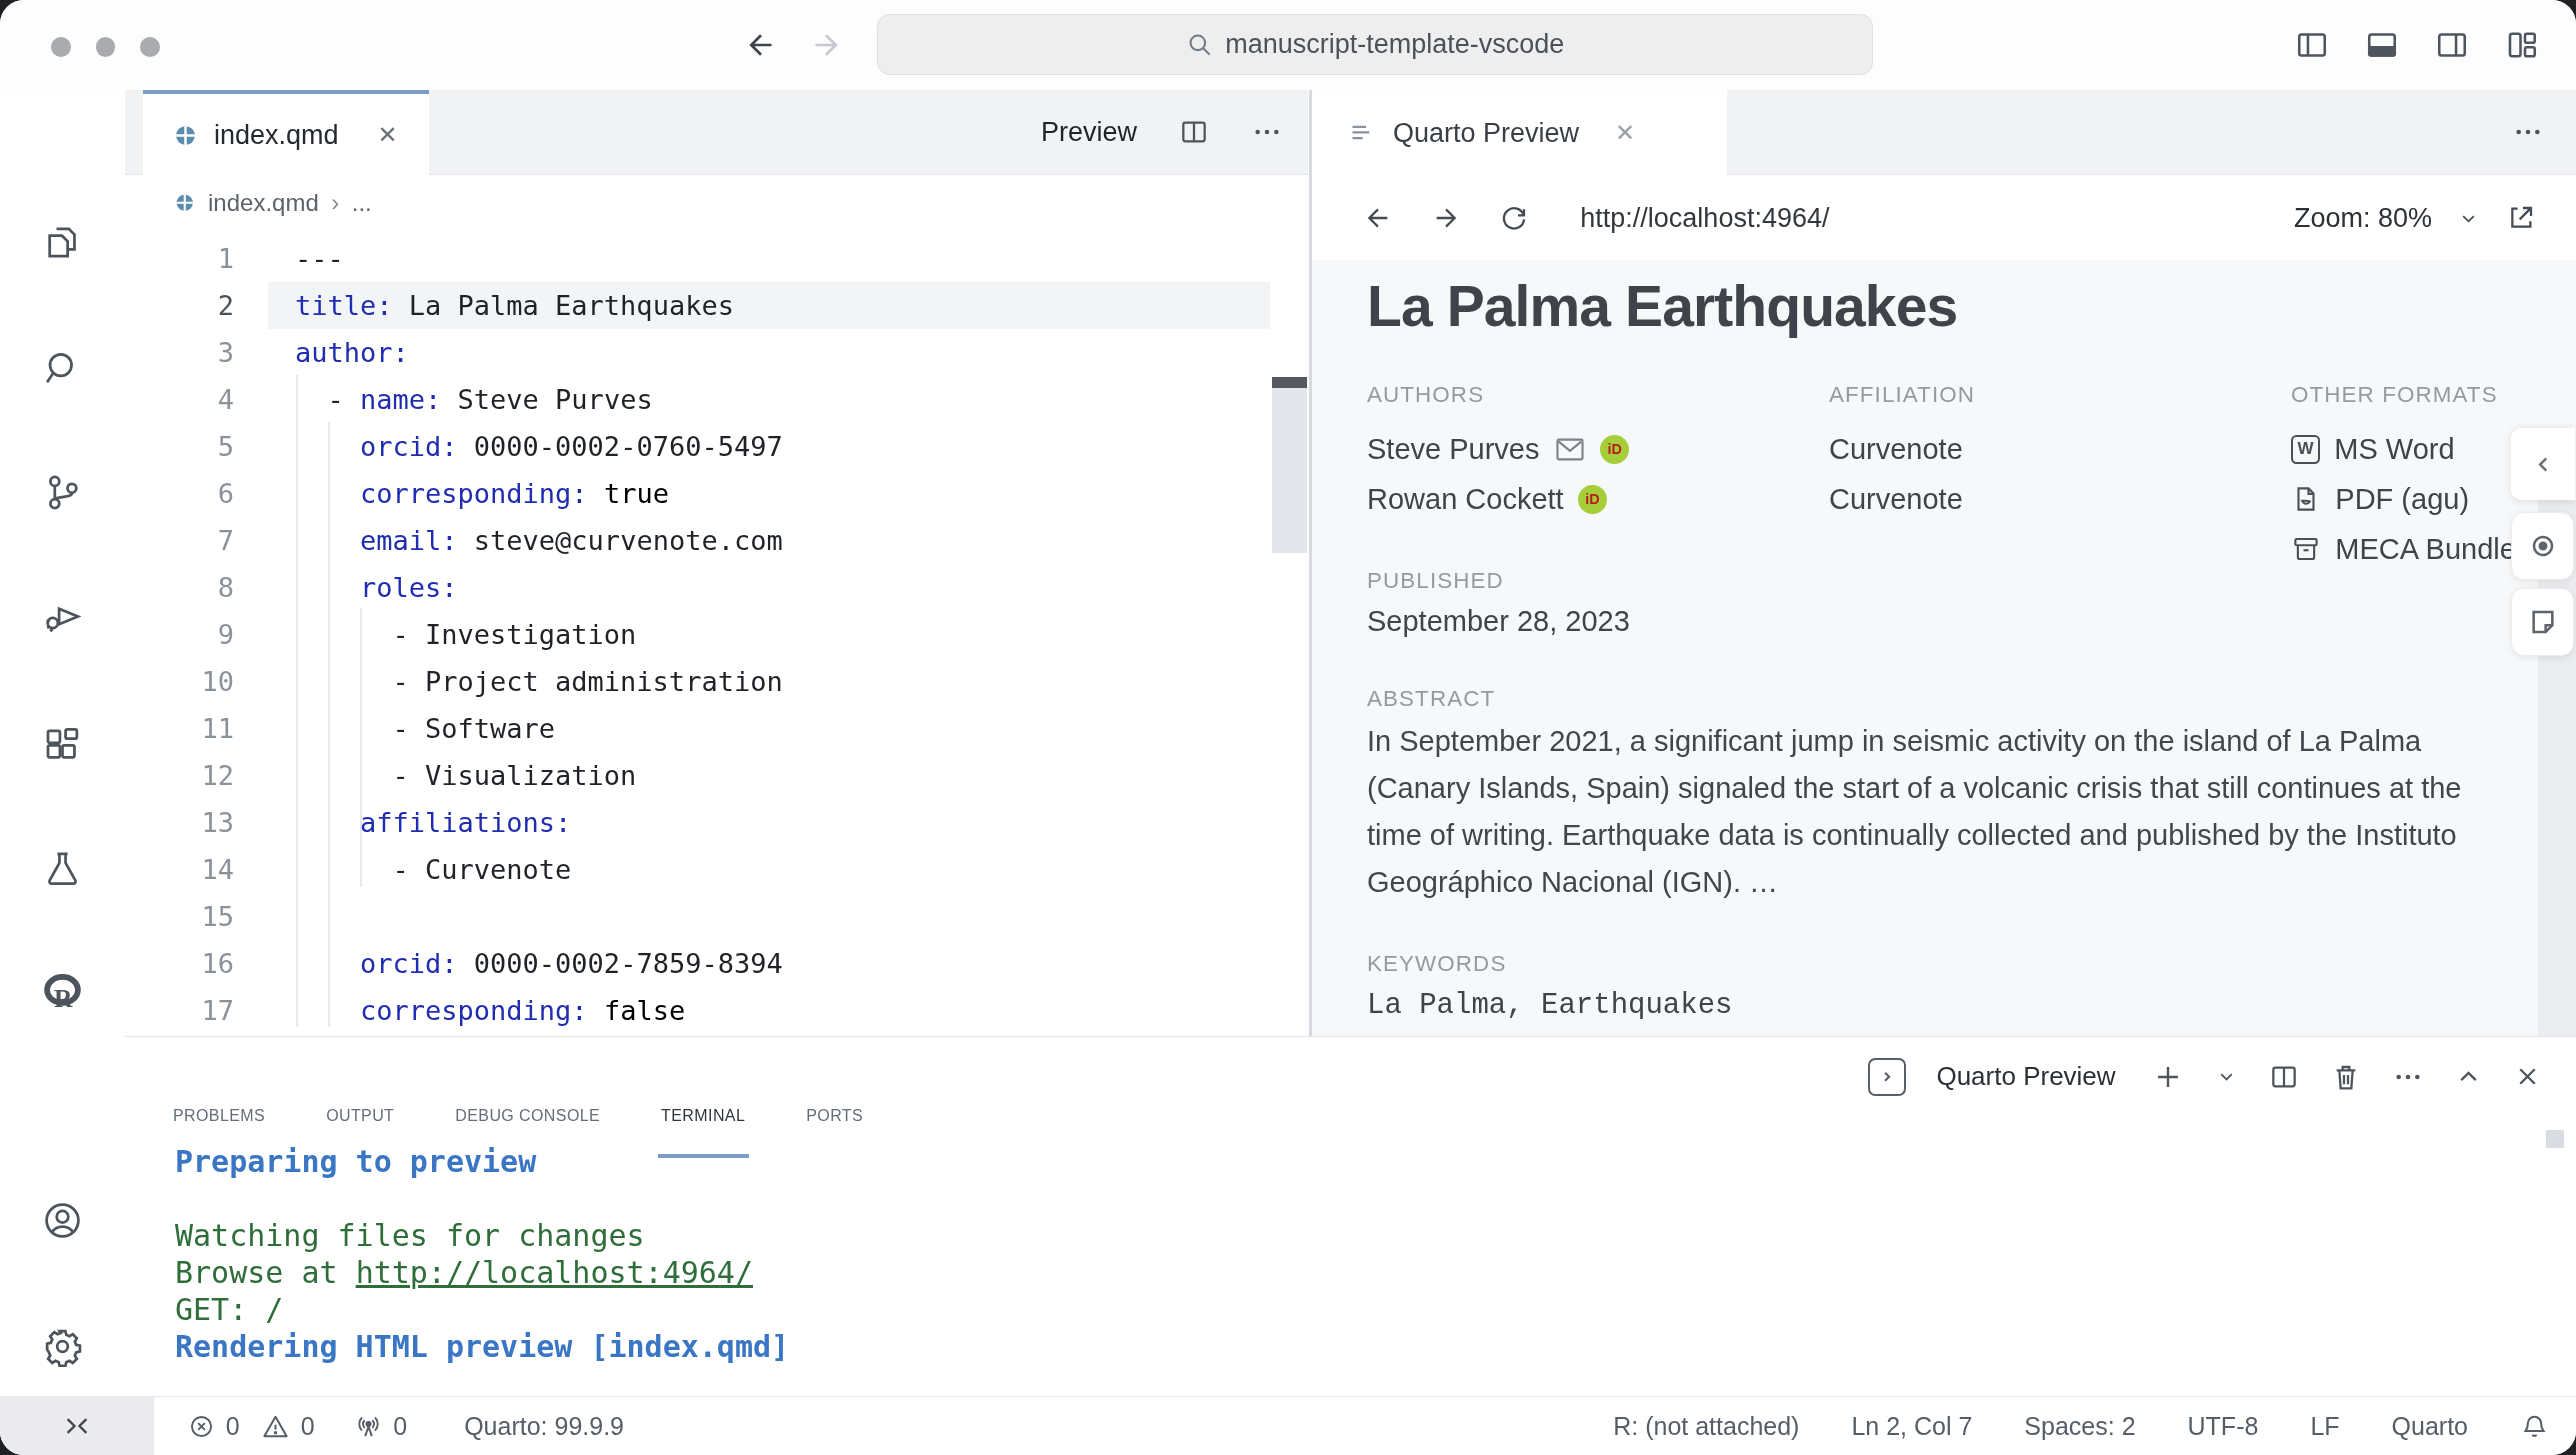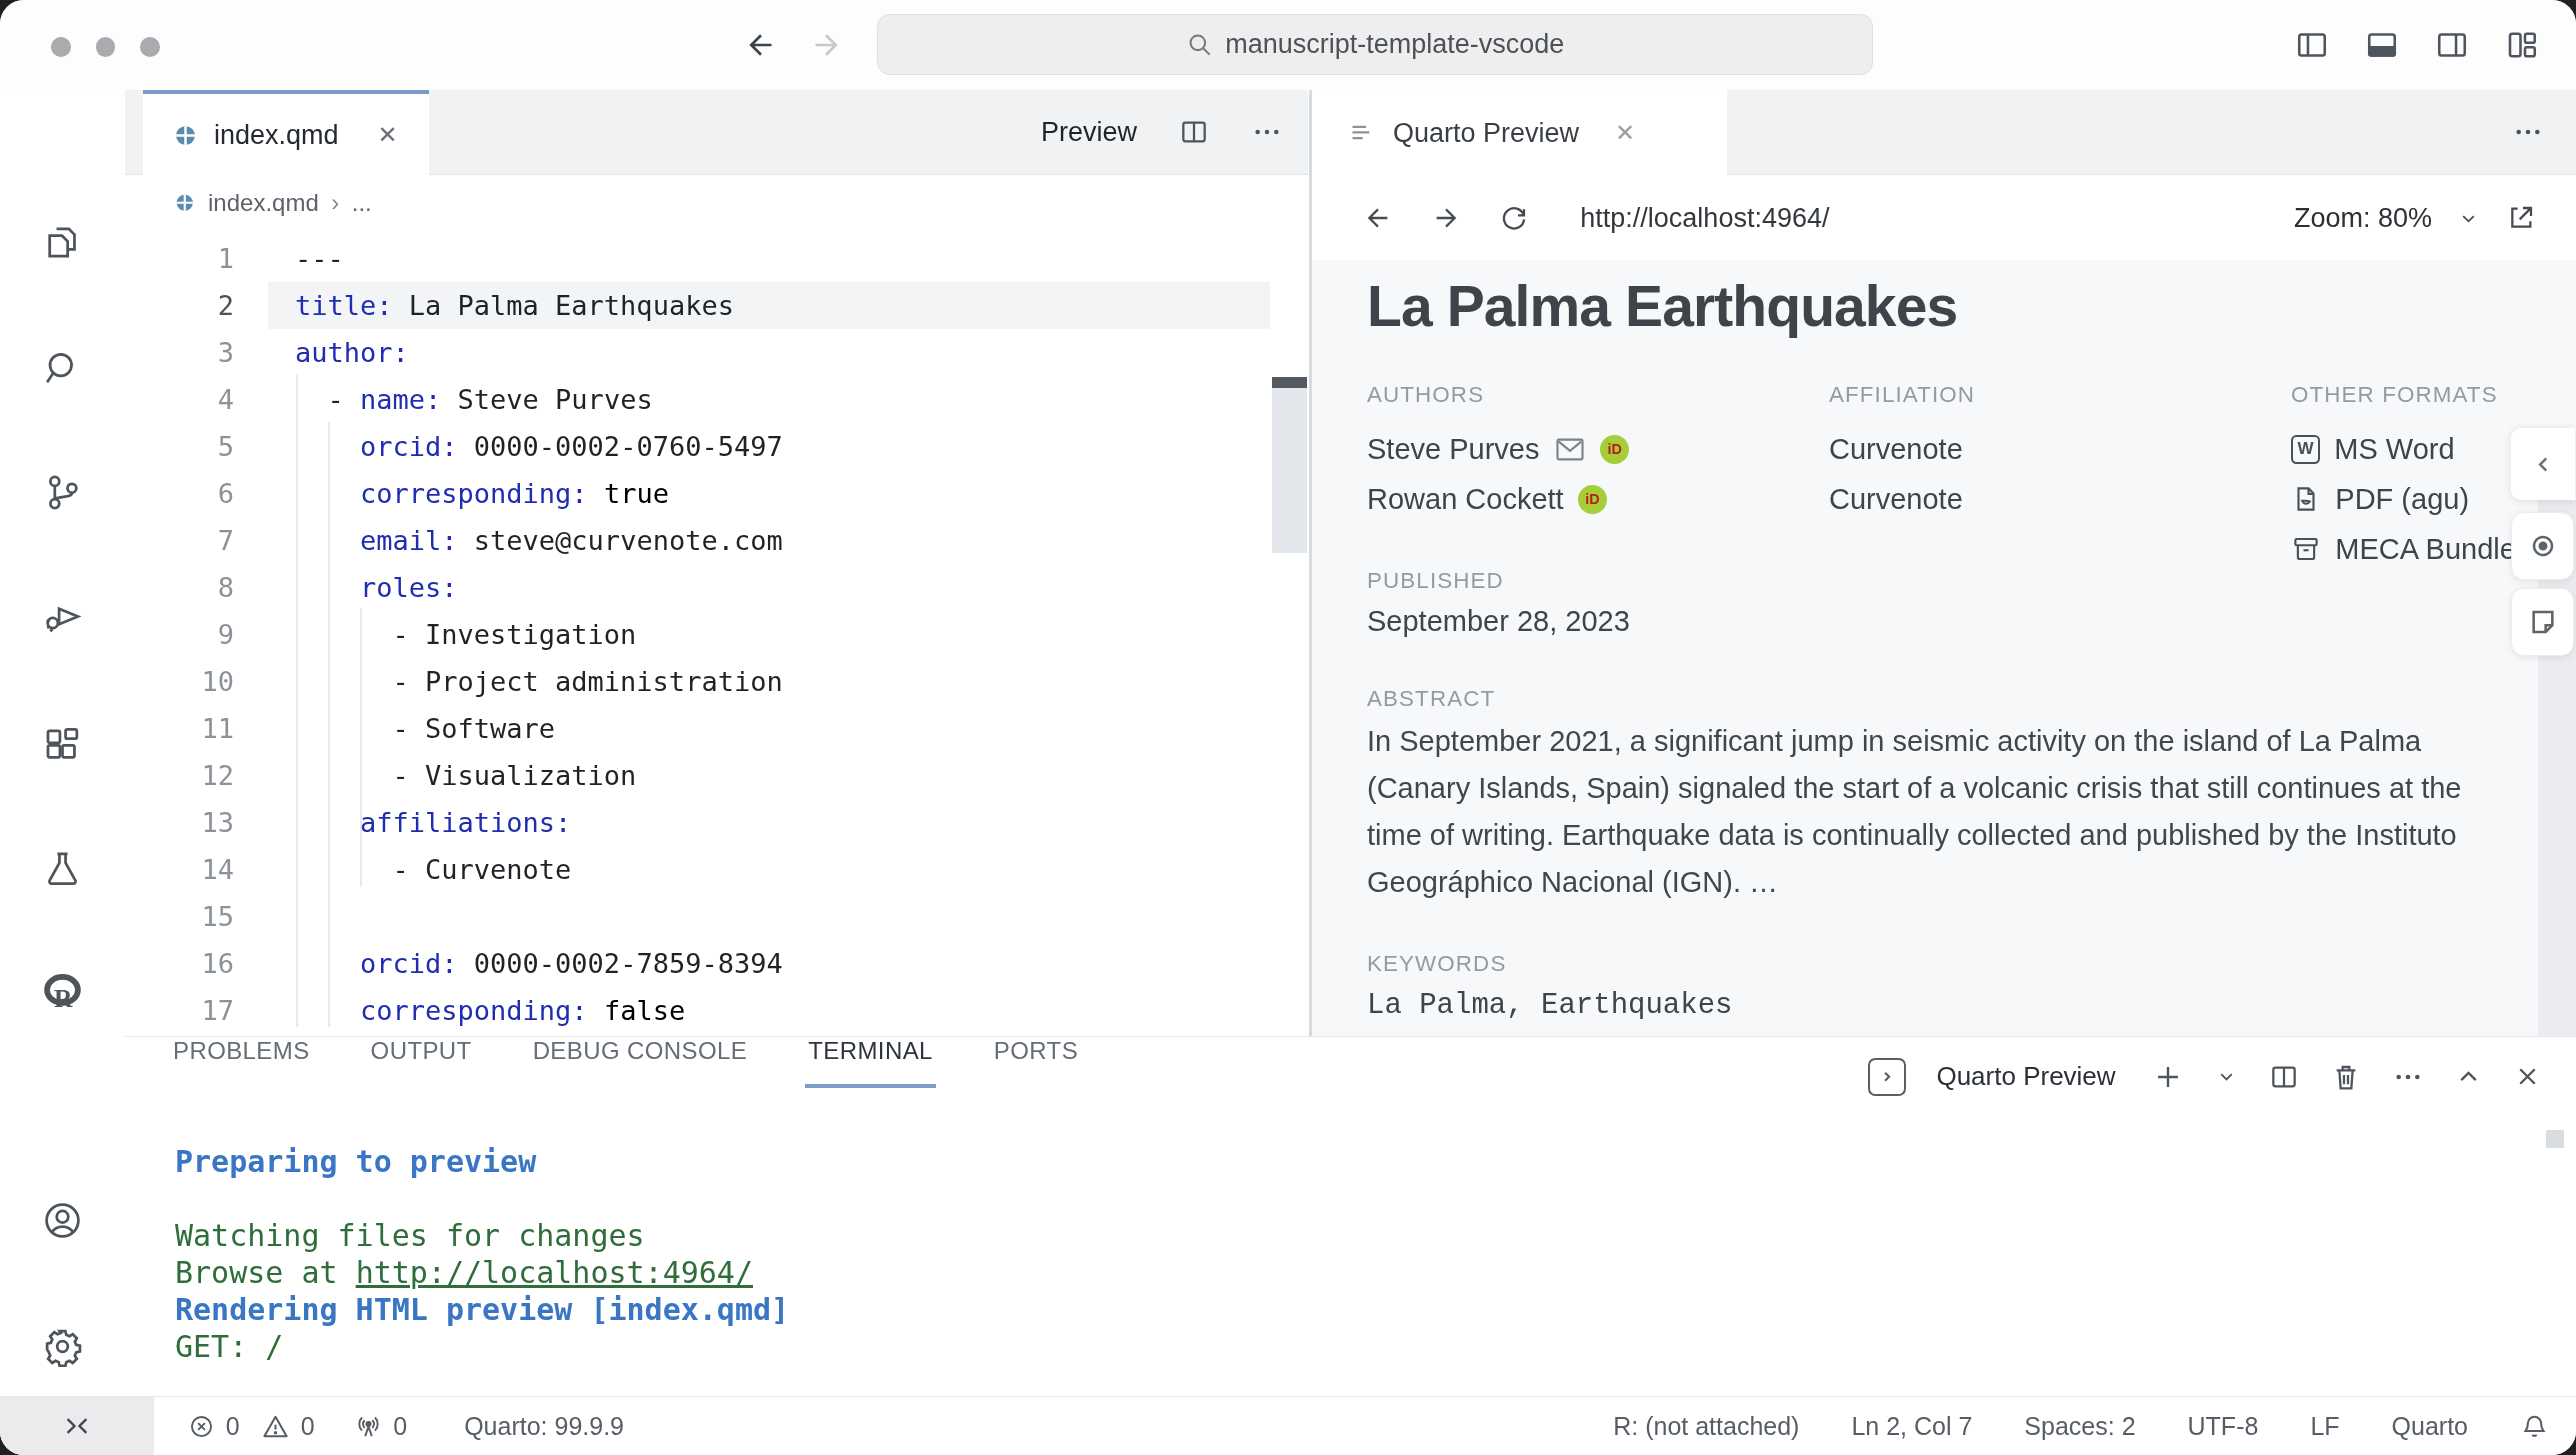--- a/index.html
+++ b/index.html
@@ -90,21 +90,21 @@
   .scrollstrip{position:absolute;left:1226px;top:240px;width:38px;bottom:0;background:#eaecef;}
   .collapsecard{position:absolute;left:1199px;top:168px;width:64px;height:72px;background:#fff;border-radius:10.7px 0 0 10.7px;
     box-shadow:0 1.8px 9px rgba(0,0,0,.10);display:flex;align-items:center;justify-content:center;color:#6f757c;}
   .fbtn{position:absolute;left:1199px;width:61px;height:66px;background:#fff;border:0.9px solid #ececec;border-radius:12.5px;
     box-shadow:0 1.8px 7.2px rgba(0,0,0,.08);display:flex;align-items:center;justify-content:center;color:#5d646b;}
   .fbtn.eye{top:252px;}
   .fbtn.note{top:328px;}
 
   
   .panel{position:absolute;left:125px;top:1036px;right:0;height:360px;background:#fff;border-top:1.8px solid #e4e6e9;box-sizing:border-box;}
-  .ptabs{position:absolute;left:48px;top:0;height:79px;display:flex;gap:61px;align-items:flex-start;font-size:24px;
+  .ptabs{position:absolute;left:48px;top:9px;height:79px;display:flex;gap:61px;align-items:flex-end;font-size:16px;
     letter-spacing:0.4px;color:#656d79;}
   .ptabs .ptabitem{position:relative;cursor:default;}
   .ptabitem.c-active{color:#2f353c;}
   .ptabitem.c-active::after{content:"";position:absolute;left:-3.6px;right:-3.6px;top:47px;height:3.6px;background:#7d9cc8;}
   .pactions{position:absolute;right:34px;top:0;height:79px;display:flex;align-items:center;gap:30px;color:#42474e;}
   .termbadge{width:38px;height:38px;border:2.7px solid #585f66;border-radius:7.2px;display:flex;align-items:center;
     justify-content:center;color:#585f66;box-sizing:border-box;}
   .pactions .plbl{font-size:26px;color:#2b3036;margin-right:5.4px;}
   .term{position:absolute;left:50px;top:106px;font-family:"DejaVu Sans Mono",monospace;font-size:30px;}
   .trow{height:37px;line-height:37px;white-space:pre;}
@@ -582,23 +582,23 @@
     <div class="term">
 
         <div class="trow"><span class="tok-tblue">Preparing to preview</span></div>
 
         <div class="trow"><span class="tok-tgreen"> </span></div>
 
         <div class="trow"><span class="tok-tgreen">Watching files for changes</span></div>
 
         <div class="trow"><span class="tok-tgreen">Browse at </span><span class="tok-tlink">http://localhost:4964/</span></div>
 
+        <div class="trow"><span class="tok-tgreen">GET: /</span></div>
+
         <div class="trow"><span class="tok-tblue">Rendering HTML preview [index.qmd]</span></div>
-
-        <div class="trow"><span class="tok-tgreen">GET: /</span></div>
       </div>
     <div class="panelnub"></div>
   </div>
 
   <div class="statusbar">
     <div class="remote">
       <svg width="30" height="30" viewBox="0 0 24 24" fill="none" stroke="currentColor" stroke-width="1.9">
           <path d="M4.5 6.5L10 12l-5.5 5.5M19.5 6.5L14 12l5.5 5.5"></path>
         </svg>
     </div>

